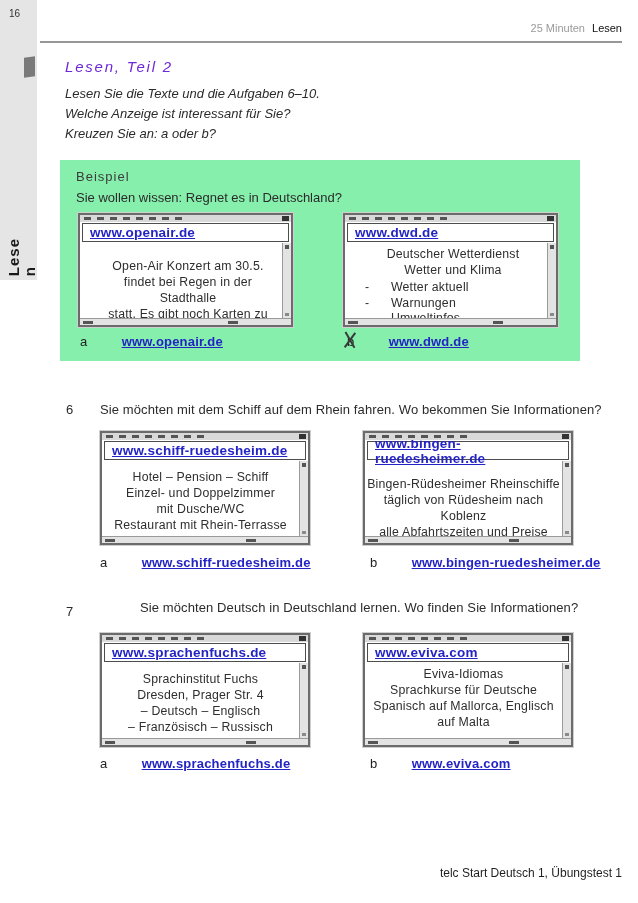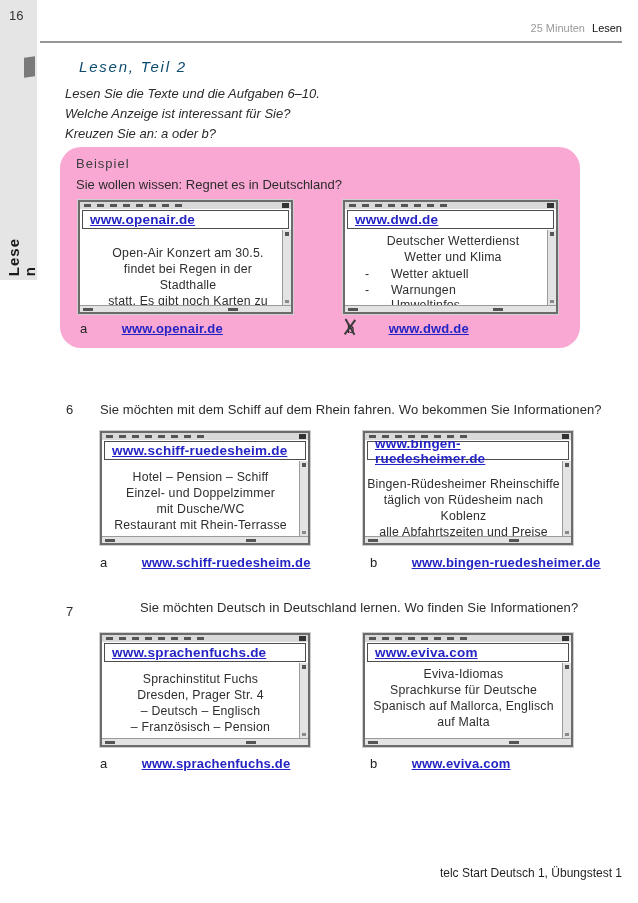--- a/index.html
+++ b/index.html
@@ -2,36 +2,36 @@
 <html><head>
 <meta charset="utf-8">
 <style>
   * { margin:0; padding:0; box-sizing:border-box; }
   html,body { background:#fff; }
   body { font-family:"Liberation Sans", sans-serif; color:#2b2b2b; }
   .sheet { position:relative; width:638px; height:903px; background:#fff; overflow:hidden; }
 
   
   .corner-strip { position:absolute; left:0; top:0; width:37px; height:280px; background:#e5e5e5; }
-  .page-number { position:absolute; left:9px; top:8px; font-size:13px; color:#333; }
+  .page-number { position:absolute; left:9px; top:8px; font-size:10px; color:#333; }
   .tab-icon { position:absolute; left:24px; top:57px; width:11px; height:20px; background:#7a7a7a; transform:skewY(-7deg); }
   .vword { position:absolute; left:7px; top:216px; height:60px; display:flex; align-items:flex-end; gap:2px; }
   .vcol { writing-mode:vertical-rl; transform:rotate(180deg); font-weight:700; font-size:15px; letter-spacing:1px; line-height:14px; color:#1a1a1a; }
 
   
   .header { position:absolute; left:40px; right:16px; top:22px; text-align:right; font-size:11px; }
   .header .dur { color:#9a9a9a; }
   .header .sec { color:#111; font-weight:400; margin-left:4px; }
   .header-rule { position:absolute; left:40px; right:16px; top:41px; height:2px; background:#979797; }
 
-  .title { position:absolute; left:79px; top:58px; font-size:15px; font-style:italic; letter-spacing:1.8px; color:#0c4a6e; }
+  .title { position:absolute; left:65px; top:58px; font-size:15px; font-style:italic; letter-spacing:1.8px; color:#6d28d9; }
   .instructions { position:absolute; left:65px; top:84px; font-size:13px; font-style:italic; line-height:20px; color:#2b2b2b; }
 
   
-  .beispiel { position:absolute; left:60px; top:147px; width:520px; height:201px; background:#f9a8d4;border-radius:21px; }
+  .beispiel { position:absolute; left:60px; top:160px; width:520px; height:201px; background:#86efac; }
   .bsp-label { position:absolute; left:16px; top:9px; font-size:13px; letter-spacing:1px; color:#3c3c3c; }
   .bsp-question { position:absolute; left:16px; top:30px; font-size:13px; color:#2b2b2b; }
 
   
   .browser { position:absolute; height:114px; background:#fff; border:2px solid #6b6b6b; box-shadow:0 0 0 1px #cfcfcf; display:flex; flex-direction:column; }
   .chrome { position:relative; height:7px; background:#d9d9d9; flex:none; }
   .menu-dashes { position:absolute; left:4px; top:2px; width:104px; height:3px;
     background:repeating-linear-gradient(90deg,#555 0 7px,transparent 7px 13px); }
   .close-box { position:absolute; right:2px; top:1px; width:7px; height:5px; background:#333; }
   .urlbar { flex:none; height:19px; margin:1px 2px; border:1px solid #4d4d4d; background:#fff; display:flex; align-items:center; padding-left:7px; }
@@ -227,21 +227,21 @@
       <span class="close-box"></span>
     </div>
     <div class="urlbar">
       <span class="url-link">www.sprachenfuchs.de</span>
     </div>
     <div class="bwrap">
       <div class="ad-content">
           <div class="ad-line al-center">Sprachinstitut  Fuchs</div>
           <div class="ad-line al-center">Dresden, Prager Str. 4</div>
           <div class="ad-line al-center">– Deutsch – Englisch</div>
-          <div class="ad-line al-center">– Französisch – Pension</div>
+          <div class="ad-line al-center">– Französisch – Russisch</div>
         </div>
       <div class="vscroll"></div>
     </div>
     <div class="hscroll"></div>
   </div>
 
   <div class="browser" style="left:363px; top:633px; width:210px;">
     <div class="chrome">
       <span class="menu-dashes"></span>
       <span class="close-box"></span>

